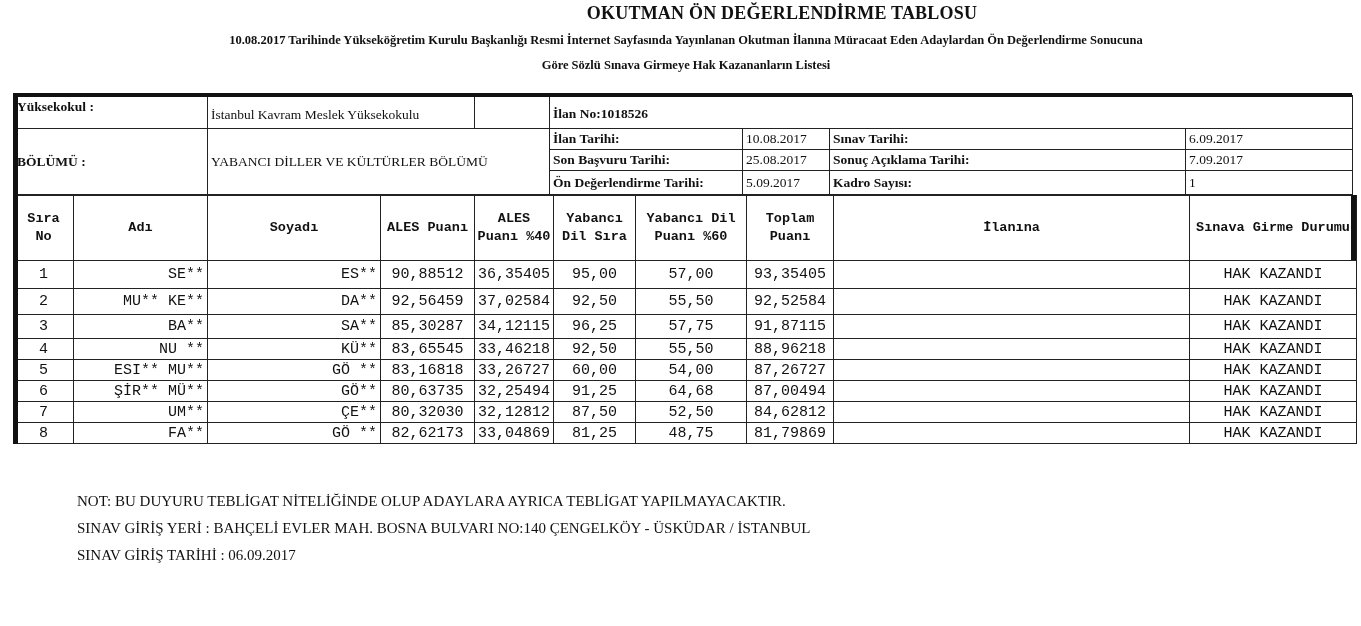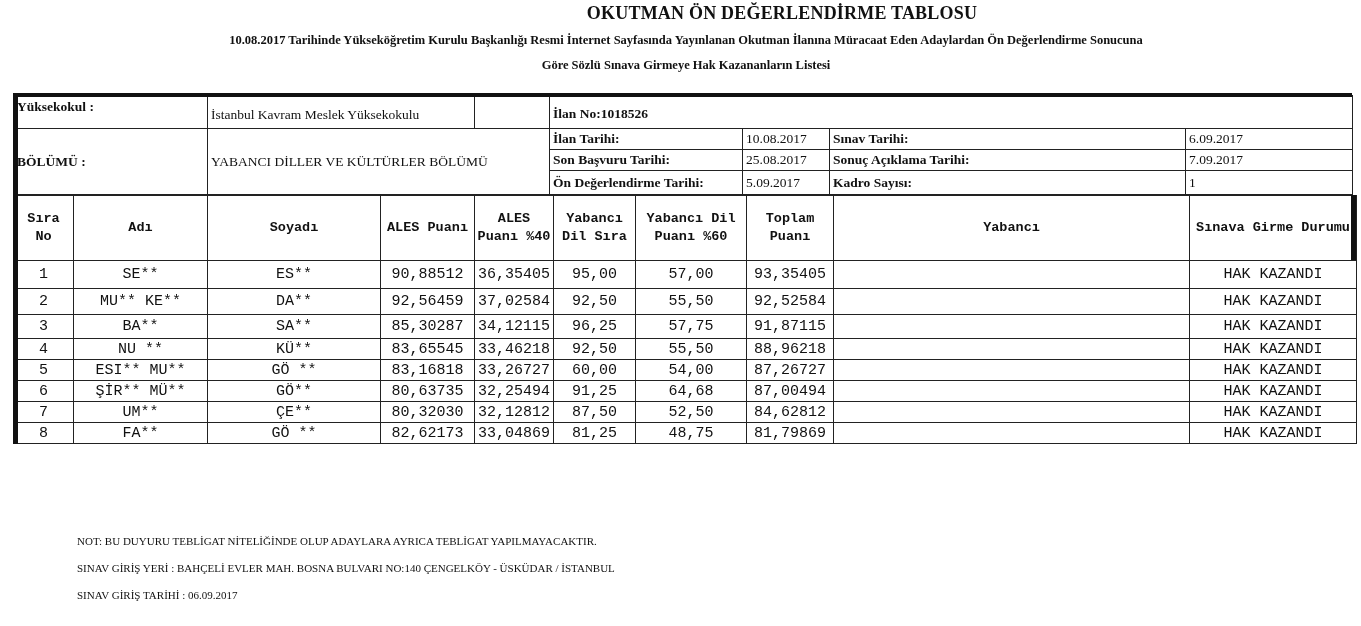--- a/index.html
+++ b/index.html
@@ -17,27 +17,27 @@
             font-size:13.5px; }
 
   #top-table { left:13px; top:95px; }
   #top-table td { height:auto; }
   .b { font-weight:bold;margin-left:21px; }
 
   #main-table { left:13px; top:195px;font-family:Liberation Mono, monospace; }
   #main-table th { border:1px solid #222; font-weight:bold; font-size:13.5px;
                    text-align:center; white-space:normal; line-height:18px; padding:0 2px; }
   #main-table td { text-align:center; font-size:15px; }
-  #main-table td.left { text-align:center; }
+  #main-table td.left { text-align:right; }
 
   .frame-top { position:absolute; left:13px; top:93px; width:1339px; height:4px; background:#111; }
   .frame-left { position:absolute; left:13px; top:93px; width:5px; height:351px; background:#111; }
   .frame-right { position:absolute; left:1351px; top:195px; width:5px; height:65px; background:#111; }
 
-  .notes { position:absolute; left:77px; top:488px; font-size:11px; line-height:27px;margin-top:40px; }
+  .notes { position:absolute; left:77px; top:488px; font-size:15px; line-height:27px; }
   .notes div { white-space:nowrap; }
 </style>
 </head>
 <body>
 
 <div class="title">OKUTMAN ÖN DEĞERLENDİRME TABLOSU</div>
 <div class="subtitle sub1">10.08.2017  Tarihinde Yükseköğretim Kurulu Başkanlığı Resmi İnternet Sayfasında Yayınlanan Okutman İlanına Müracaat Eden Adaylardan Ön Değerlendirme Sonucuna</div>
 <div class="subtitle sub2">Göre Sözlü Sınava Girmeye Hak Kazananların Listesi</div>
 
 <table id="top-table" class="tbl">
@@ -96,21 +96,21 @@
   <thead>
     <tr style="height:65px">
       <th>Sıra No</th>
       <th>Adı</th>
       <th>Soyadı</th>
       <th>ALES Puanı</th>
       <th>ALES Puanı %40</th>
       <th>Yabancı Dil Sıra</th>
       <th>Yabancı Dil Puanı %60</th>
       <th>Toplam Puanı</th>
-      <th>Yabancı</th>
+      <th>İlanına</th>
       <th>Sınava Girme Durumu</th>
     </tr>
   </thead>
   <tbody id="rows-body">
       <tr style="height: 28px;">
         <td>1</td>
         <td class="left">SE**</td>
         <td class="left">ES**</td>
         <td>90,88512</td>
         <td>36,35405</td>

